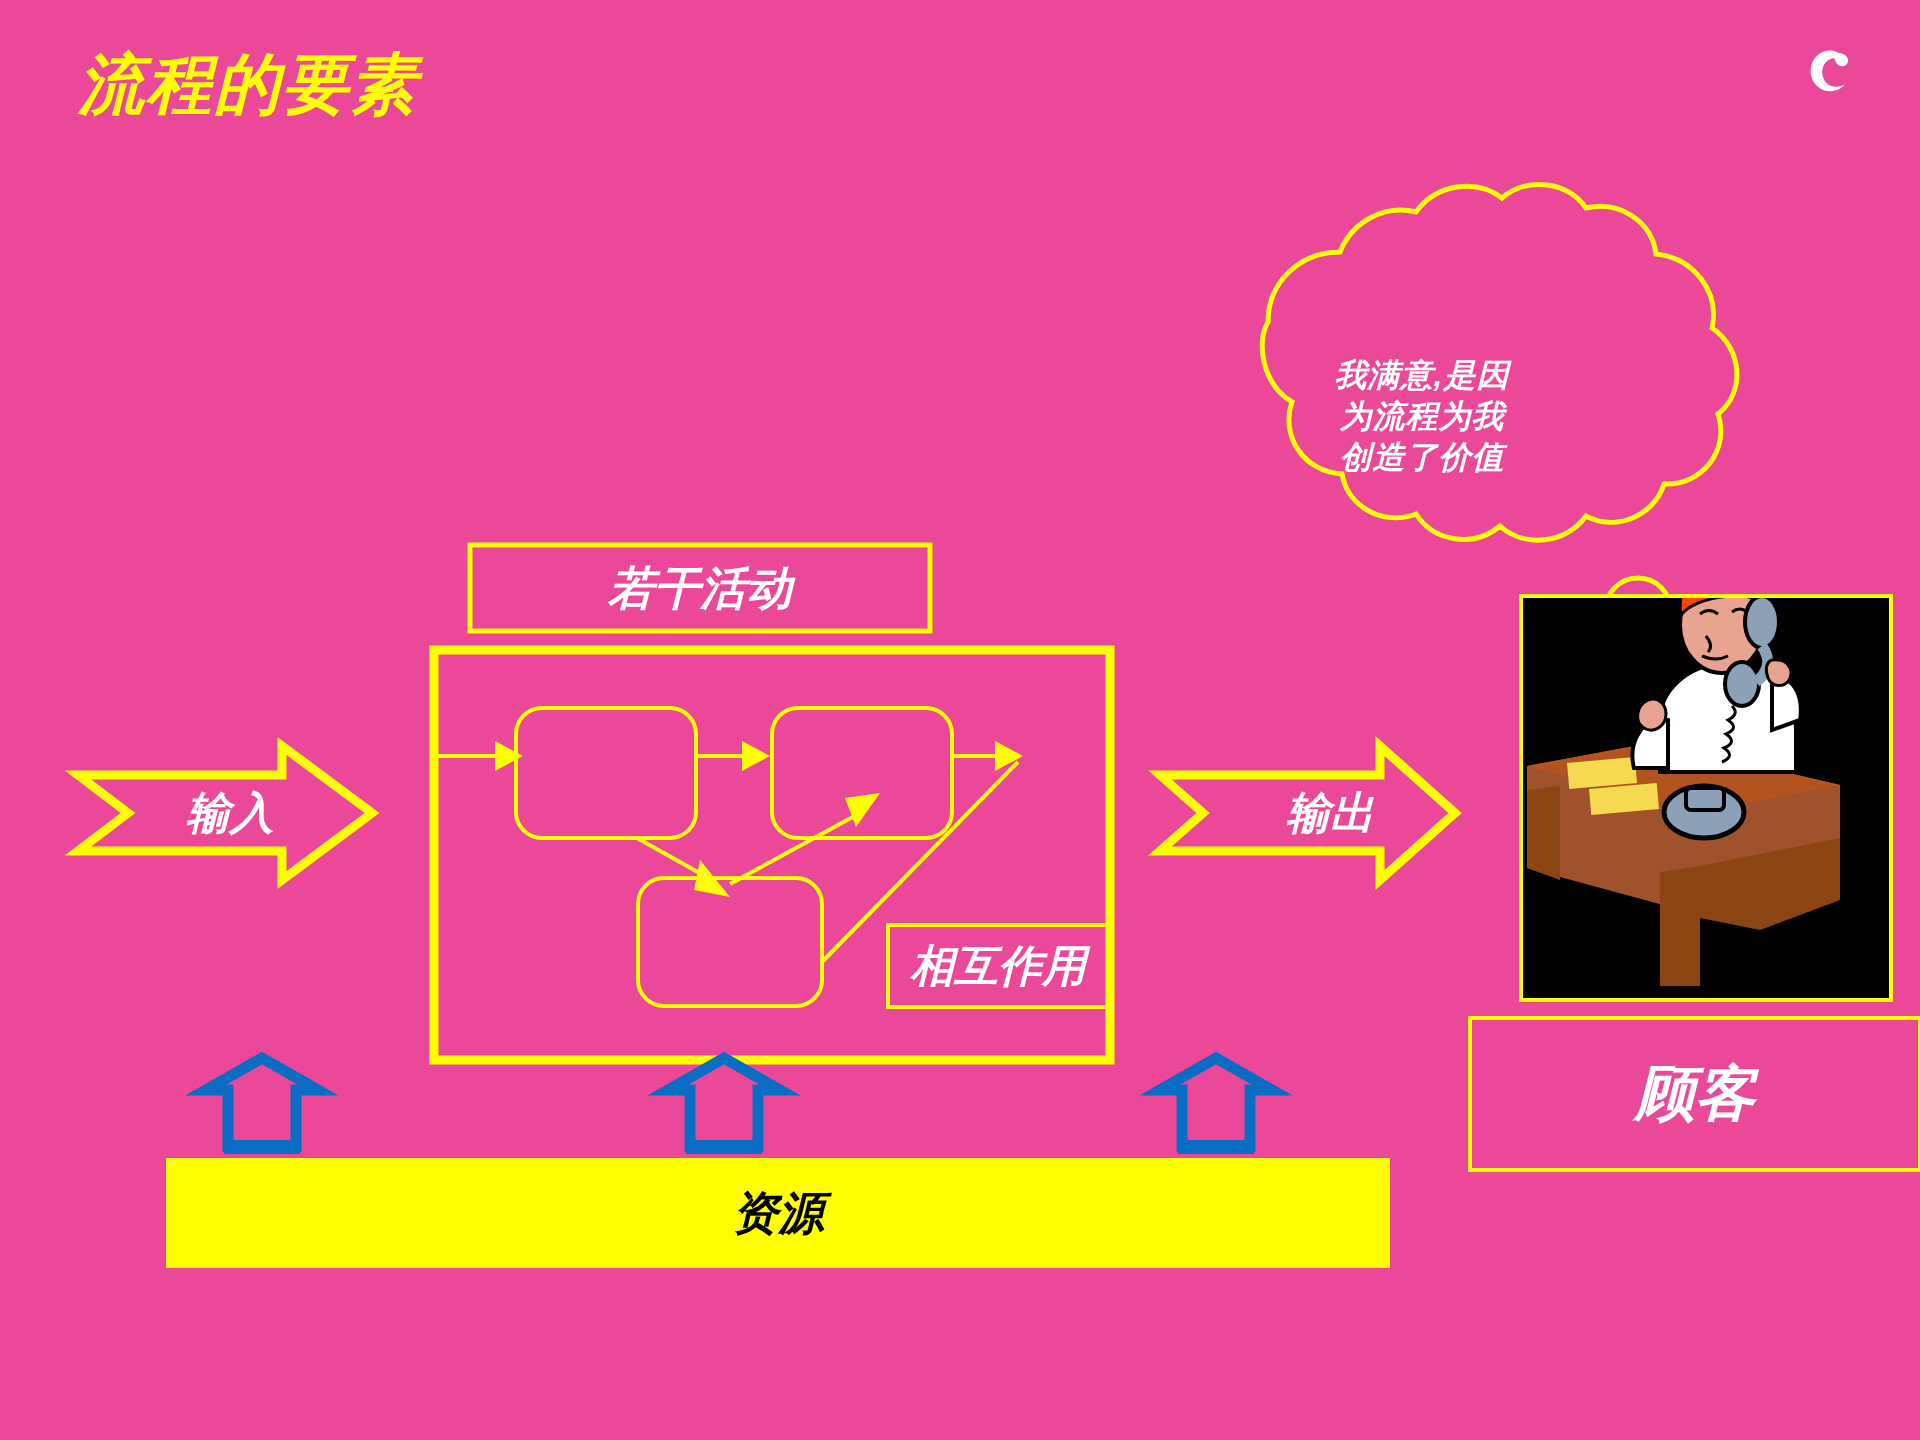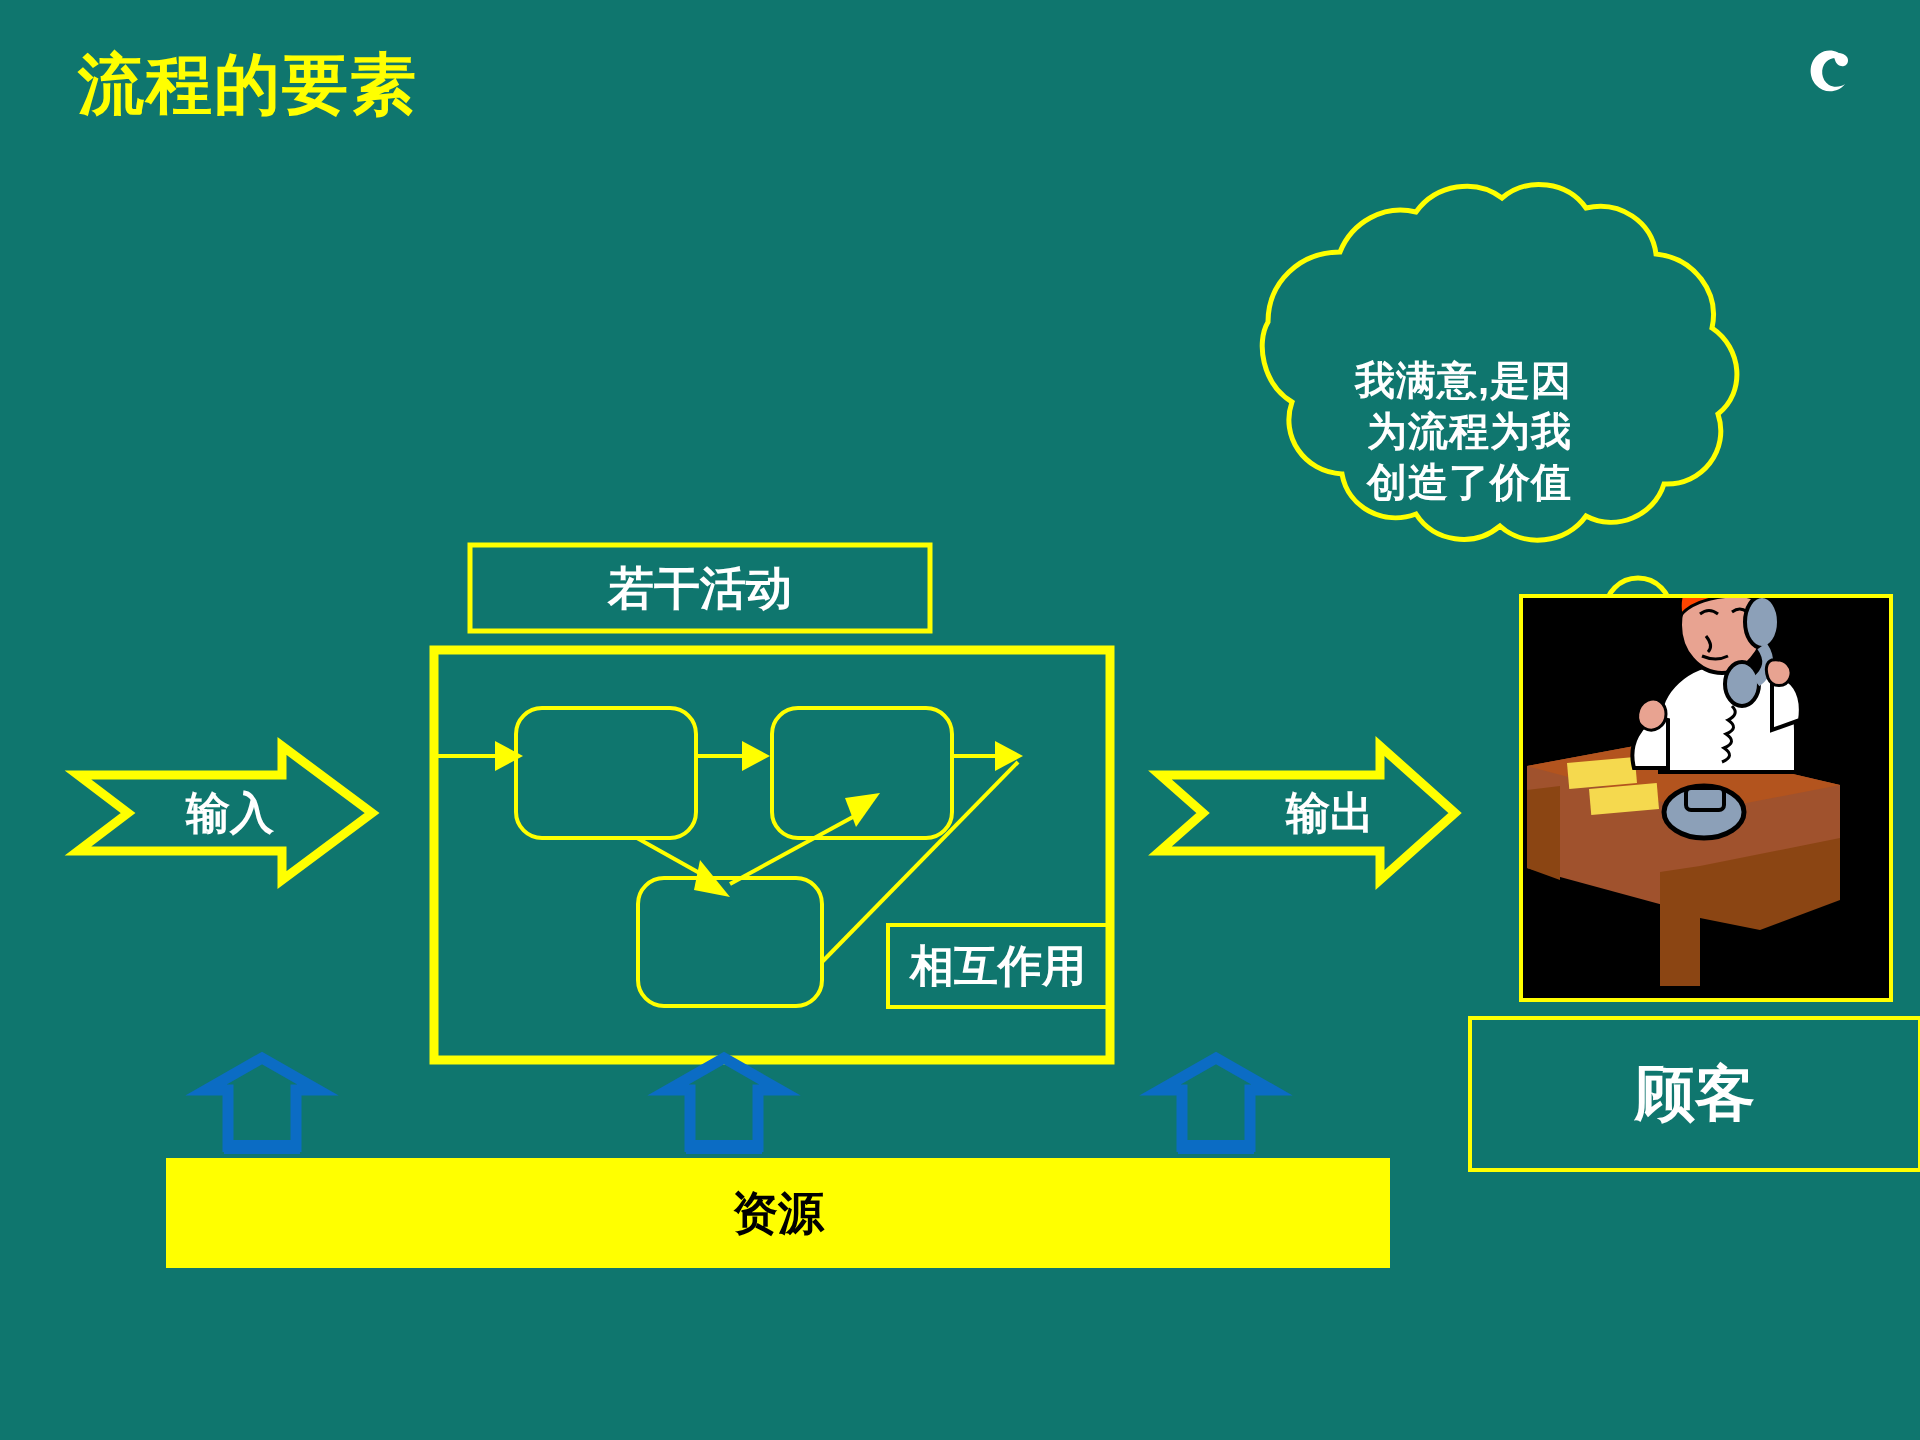--- a/index.html
+++ b/index.html
@@ -1,21 +1,21 @@
 <!DOCTYPE html>
 <html><head>
 <meta charset="utf-8">
 <style>
   html,body{margin:0;padding:0;background:#000;}
   body{
     width:1920px;height:1440px;overflow:hidden;position:relative;
     font-family:"Liberation Sans","DejaVu Sans",sans-serif;
     background:#000000;
   }
-  #slide{position:absolute;inset:0;width:1920px;height:1440px;background:#0f766e;}
+  #slide{position:absolute;inset:0;width:1920px;height:1440px;background:#ec4899;font-style:italic;}
 
   
   .title{
     position:absolute;left:78px;top:48px;
     font-size:66px;font-weight:bold;color:#FFFF00;
     letter-spacing:2px;line-height:1.1;white-space:nowrap;
   }
 
   
   .logo{position:absolute;left:1800px;top:44px;width:56px;height:56px;}
@@ -35,22 +35,22 @@
   .lbl-input{left:80px;top:783px;width:300px;height:60px;
     font-size:44px;line-height:60px;}
   .lbl-output{left:1180px;top:783px;width:300px;height:60px;
     font-size:44px;line-height:60px;text-align:center;}
   .lbl-customer{left:1470px;top:1018px;width:450px;height:152px;
     font-size:60px;line-height:152px;}
   .lbl-resource{left:166px;top:1158px;width:1224px;height:84px;
     font-size:46px;line-height:110px;color:#000000;}
   .bubble-text{
     position:absolute;left:1272px;top:355px;width:300px;
-    font-size:40px;font-weight:bold;color:#FFFFFF;line-height:1.28;
-    text-align:right;letter-spacing:1px;
+    font-size:32px;font-weight:bold;color:#FFFFFF;line-height:1.28;
+    text-align:center;letter-spacing:1px;
   }
 </style>
 </head>
 <body>
 
 <div id="slide">
 
   <div class="title">流程的要素</div>
 
   <div class="logo">

